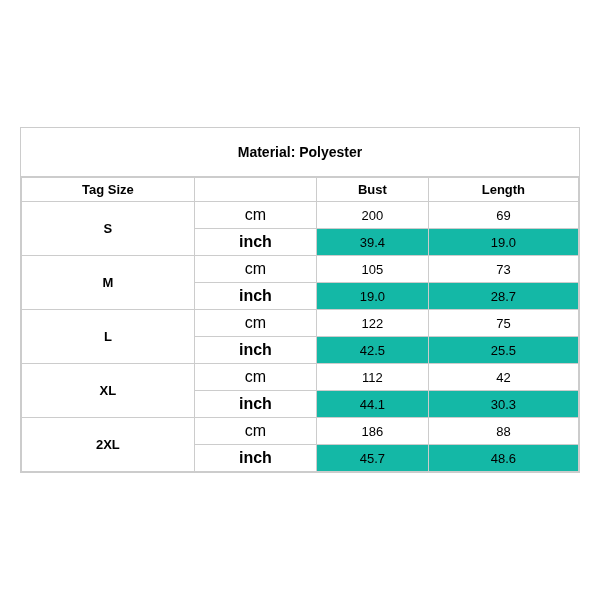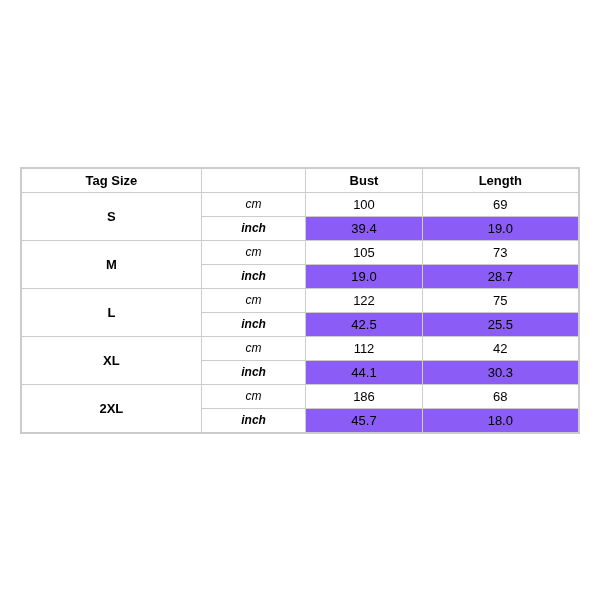--- a/index.html
+++ b/index.html
@@ -35,52 +35,52 @@
     }
     thead th {
       font-weight: bold;
       background: #fff;
     }
     .tag-size-cell {
       font-weight: bold;
       vertical-align: middle;
     }
     .unit-cell {
-      font-size: 12px;
-      font-style: italic;
+      font-size: 16px;
     }
     .unit-cell.inch {
       font-weight: bold;
     }
     .shaded {
-      background-color: #8b5cf6;
+      background-color: #14b8a6;
       text-align: center;
     }
     .header-row th {
       font-weight: bold;
     }
   </style>
 </head>
 <body>
 
 <div class="container">
+  <div class="title-row">Material: Polyester</div>
   <table>
     <thead>
       <tr class="header-row">
         <th>Tag Size</th>
         <th></th>
         <th>Bust</th>
         <th>Length</th>
       </tr>
     </thead>
     <tbody id="table-body">
     <tr>
           <td class="tag-size-cell" rowspan="2">S</td>
           <td class="unit-cell">cm</td>
-          <td>100</td>
+          <td>200</td>
           <td>69</td>
         </tr>
         <tr>
           <td class="unit-cell inch">inch</td>
           <td class="shaded">39.4</td>
           <td class="shaded">19.0</td>
         </tr>
         <tr>
           <td class="tag-size-cell" rowspan="2">M</td>
           <td class="unit-cell">cm</td>
@@ -111,22 +111,22 @@
         </tr>
         <tr>
           <td class="unit-cell inch">inch</td>
           <td class="shaded">44.1</td>
           <td class="shaded">30.3</td>
         </tr>
         <tr>
           <td class="tag-size-cell" rowspan="2">2XL</td>
           <td class="unit-cell">cm</td>
           <td>186</td>
-          <td>68</td>
+          <td>88</td>
         </tr>
         <tr>
           <td class="unit-cell inch">inch</td>
           <td class="shaded">45.7</td>
-          <td class="shaded">18.0</td>
+          <td class="shaded">48.6</td>
         </tr>
       </tbody>
   </table>
 </div>
 
 </body></html>

